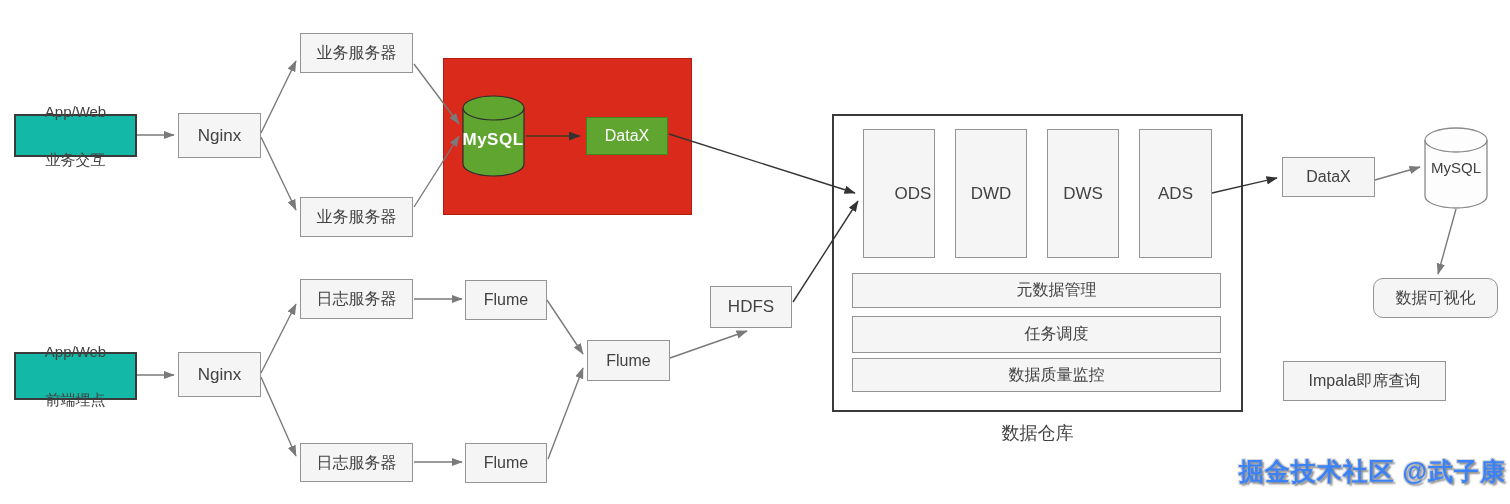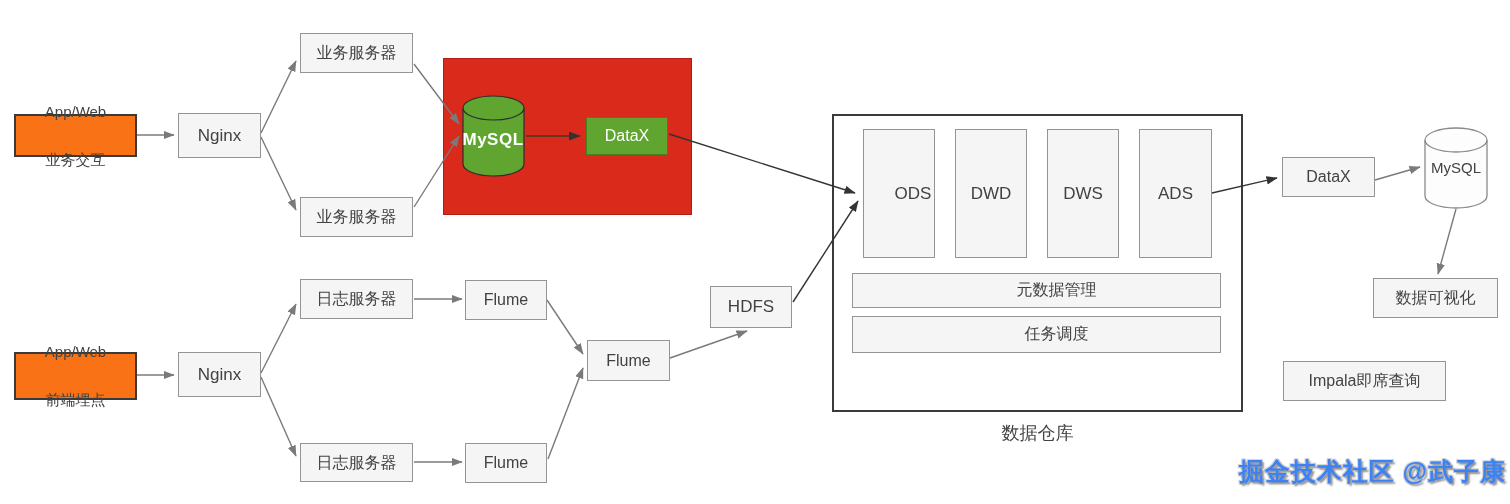--- a/index.html
+++ b/index.html
@@ -13,21 +13,21 @@
     background:#ffffff; font-family:"Liberation Sans","DejaVu Sans",sans-serif;
     color:var(--text);
   }
   .node{
     position:absolute; box-sizing:border-box;
     background:var(--box-fill); border:1px solid var(--box-border);
     display:flex; align-items:center; justify-content:center;
     font-size:16px; color:var(--text); text-align:center; line-height:1.25;
     z-index:3;
   }
-  .node.white{ background:#f97316; border:2px solid var(--dark-border);gap:28px; }
+  .node.white{ background:#14b8a6; border:2px solid var(--dark-border);gap:28px; }
   .node.green{ background:var(--green); border:1px solid var(--green-border);
     color:#ffffff; font-size:16px; }
   .node.twoline{ flex-direction:column; font-size:15px; line-height:20px; }
   .redzone{
     position:absolute; left:443px; top:58px; width:247px; height:155px;
     background:var(--red); border:1px solid #b31d10; z-index:1;
   }
   .warehouse{
     position:absolute; left:832px; top:114px; width:411px; height:298px;
     background:#ffffff; border:2px solid var(--dark-border); box-sizing:border-box;
@@ -132,28 +132,29 @@
 
   <div class="node green" style="left:586px;top:117px;width:82px;height:38px;">DataX</div>
 
   <div class="layerbox" style="left:863px;padding-left:28px;">ODS</div>
   <div class="layerbox" style="left:955px;">DWD</div>
   <div class="layerbox" style="left:1047px;">DWS</div>
   <div class="layerbox" style="left:1139px;width:73px;">ADS</div>
 
   <div class="bar" style="top:273px;">元数据管理</div>
   <div class="bar" style="top:316px;height:37px;">任务调度</div>
+  <div class="bar" style="top:358px;height:34px;">数据质量监控</div>
 
   <div class="caption">数据仓库</div>
 
   <div class="node" style="left:1282px;top:157px;width:93px;height:40px;">DataX</div>
 
   <div class="cyl-label res">MySQL</div>
 
-  <div class="node" style="left:1373px;top:278px;width:125px;height:40px;">数据可视化</div>
+  <div class="node" style="left:1373px;top:278px;width:125px;height:40px;border-radius:10px;">数据可视化</div>
 
   <div class="node" style="left:1283px;top:361px;width:163px;height:40px;">Impala即席查询</div>
 
   <div class="node white twoline" style="left:14px;top:352px;width:123px;height:48px;">
     <span>App/Web</span>
     <span>前端埋点</span>
   </div>
 
   <div class="node" style="left:178px;top:352px;width:83px;height:45px;font-size:17px;">Nginx</div>
 

